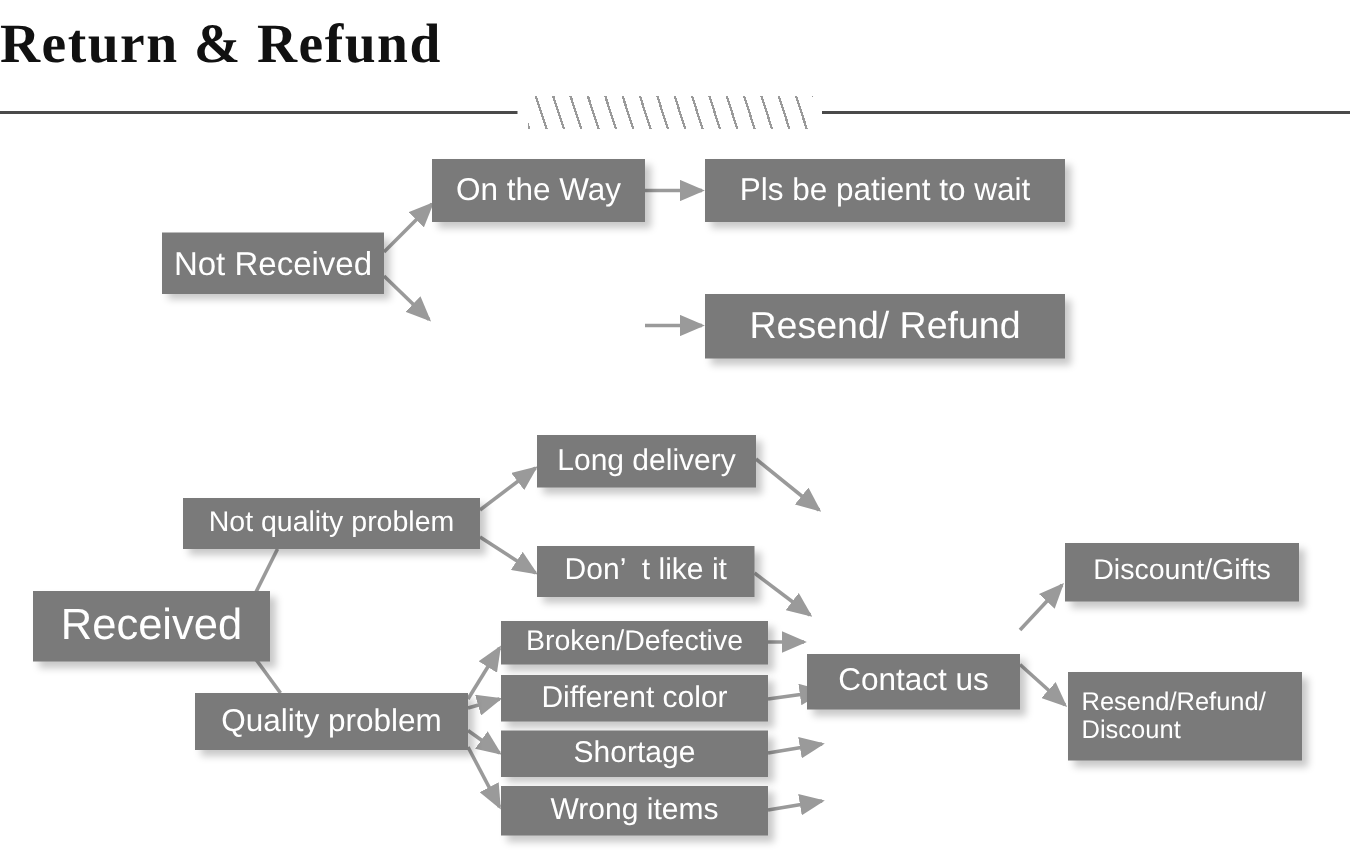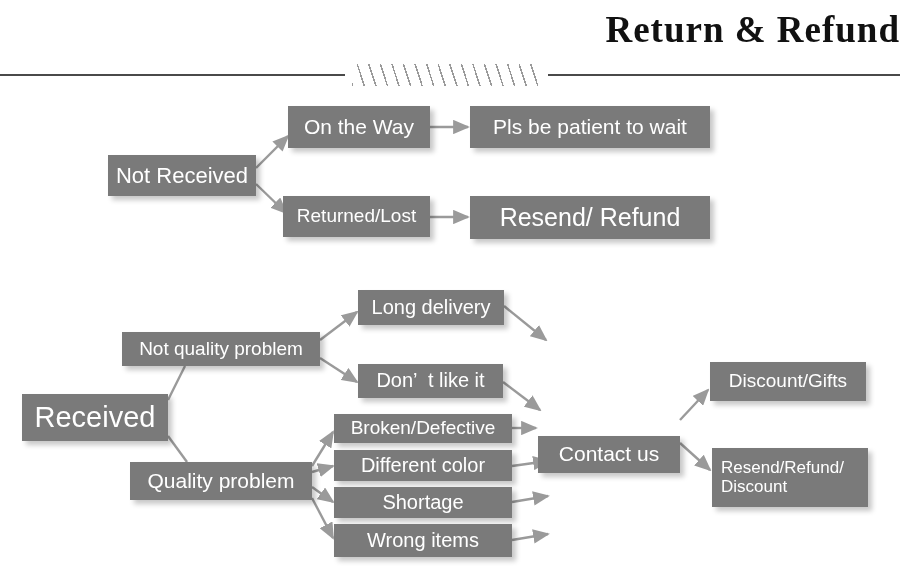--- a/index.html
+++ b/index.html
@@ -15,21 +15,21 @@
     overflow: hidden;
     font-family: "Liberation Sans", sans-serif;
   }
 
   
   #header-title {
     position: absolute;
     left: 0;
     top: 8px;
     width: 900px;
-    text-align: right;
+    text-align: left;
     font-family: "Liberation Serif", serif;
     font-weight: bold;
     font-size: 37px;
     letter-spacing: 1px;
     color: #111111;
     white-space: nowrap;
   }
   #divider {
     position: absolute;
     left: 0;
@@ -90,21 +90,21 @@
     z-index: 5;
   }
 
   
   #n-not-received   { left:108px; top:155px; width:148px; height:41px; font-size:22px; }
   #n-on-the-way     { left:288px; top:106px; width:142px; height:42px; font-size:21px; }
   #n-pls-wait       { left:470px; top:106px; width:240px; height:42px; font-size:21px; }
   #n-returned-lost  { left:283px; top:196px; width:147px; height:41px; font-size:19px; }
   #n-resend-refund  { left:470px; top:196px; width:240px; height:43px; font-size:25px; }
 
-  #n-received       { left:22px;  top:394px; width:146px; height:47px; font-size:29px; }
+  #n-received       { left:22px;  top:394px; width:158px; height:47px; font-size:29px; }
   #n-not-quality    { left:122px; top:332px; width:198px; height:34px; font-size:19px; }
   #n-quality        { left:130px; top:462px; width:182px; height:38px; font-size:21px; }
 
   #n-long-delivery  { left:358px; top:290px; width:146px; height:35px; font-size:20px; }
   #n-dont-like      { left:358px; top:364px; width:145px; height:34px; font-size:20px; }
   #n-broken         { left:334px; top:414px; width:178px; height:29px; font-size:19px; }
   #n-diff-color     { left:334px; top:450px; width:178px; height:31px; font-size:20px; }
   #n-shortage       { left:334px; top:487px; width:178px; height:31px; font-size:20px; }
   #n-wrong-items    { left:334px; top:524px; width:178px; height:33px; font-size:20px; }
 
@@ -177,21 +177,20 @@
         <path d="M680,443 L710,470" marker-end="url(#ah)"></path>
       </g>
     </svg>
 
     <div class="node" id="n-not-received">Not Received</div>
 
     <div class="node" id="n-on-the-way">On the Way</div>
 
     <div class="node" id="n-pls-wait">Pls be patient to wait</div>
 
-    <div class="node" id="n-returned-lost">Returned/Lost</div>
 
     <div class="node" id="n-resend-refund">Resend/ Refund</div>
 
     <div class="node" id="n-received">Received</div>
 
     <div class="node" id="n-not-quality">Not quality problem</div>
 
     <div class="node" id="n-quality">Quality problem</div>
 
     <div class="node" id="n-long-delivery">Long delivery</div>

